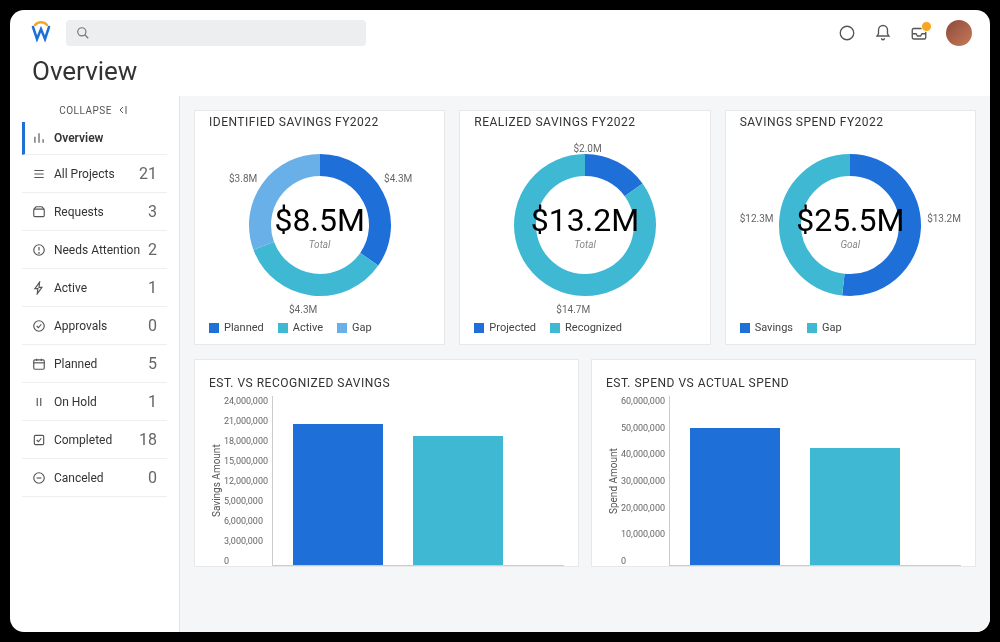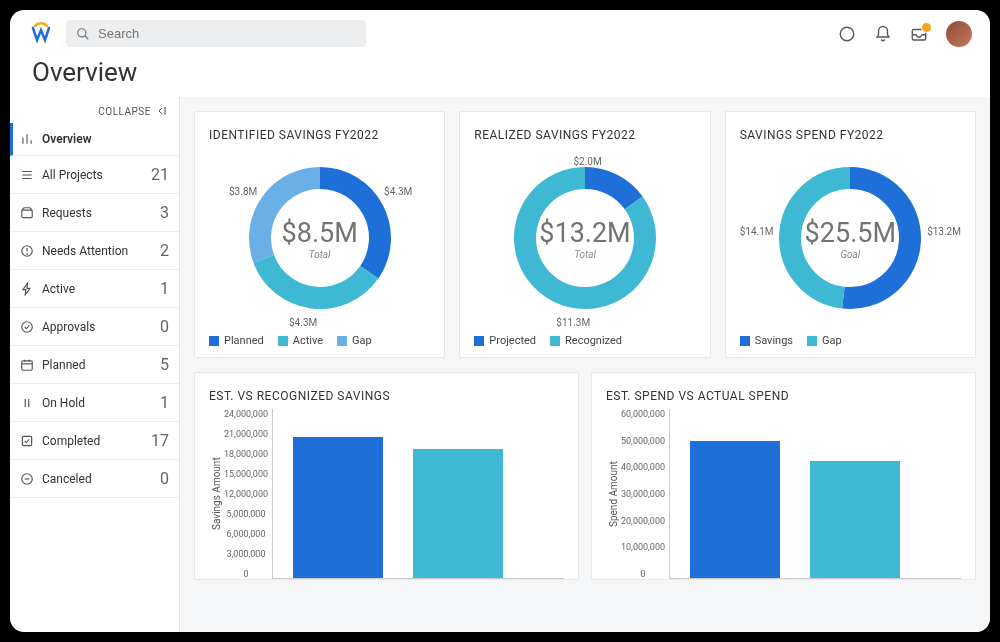--- a/index.html
+++ b/index.html
@@ -9,43 +9,43 @@
 .logo { width: 26px; height: 26px; border-radius: 50%; display:flex; align-items:center; justify-content:center; }
 .search-wrap { flex: 0 0 300px; display:flex; align-items:center; background:#eceef0; border-radius:4px; padding:6px 10px; gap:8px; }
 .search-wrap input { border:none; background:transparent; outline:none; font-size:13px; width:100%; }
 .topbar-spacer { flex:1; }
 .topbar-icons { display:flex; align-items:center; gap:18px; }
 .avatar { width:26px; height:26px; border-radius:50%; background:linear-gradient(135deg,#8b4a3a,#c97a5a); }
 .badge-dot { position:relative; }
 .badge-dot::after { content:''; position:absolute; top:-3px; right:-4px; width:9px; height:9px; background:#f5a623; border-radius:50%; border:1px solid #fff; }
 .page-title { font-size:26px; font-weight:400; color:#333; padding:0 22px 10px; }
 .body-row { display:flex; flex:1; overflow:hidden; }
-.sidebar { width:170px; border-right:1px solid #e5e5e5; display:flex; flex-direction:column; }
+.sidebar { width:170px; border-right:1px solid #e5e5e5; display:flex; flex-direction:column;align-items:center; }
 .collapse-row { display:flex; justify-content:flex-end; align-items:center; gap:6px; padding:8px 10px 6px; font-size:10px; letter-spacing:0.5px; color:#555; }
 .nav-item { display:flex; align-items:center; gap:8px; padding:9px 10px; font-size:12px; color:#333; border-bottom:1px solid #eee; cursor:pointer; }
 .nav-item .count { margin-left:auto; font-size:16px; color:#666; }
 .nav-item.active { border-left:3px solid #1e6fd8; background:#fff; font-weight:600; padding-left:7px; }
 .nav-icon { width:14px; height:14px; display:flex; align-items:center; justify-content:center; color:#555; }
 .content { flex:1; background:#f5f6f7; padding:14px; overflow:auto; }
 .cards-row { display:flex; gap:14px; margin-bottom:14px; }
-.card { background:#fff; border:1px solid #e8e8e8; padding:16px 14px 10px; flex:1; }
+.card { background:#fff; border:1px solid #e8e8e8; padding:4px 14px 10px; flex:1; }
 .card-title { font-size:12px; letter-spacing:0.5px; color:#333; margin-bottom:6px; }
 .donut-wrap { position:relative; height:180px; display:flex; align-items:center; justify-content:center; }
 .donut-center { position:absolute; text-align:center; }
-.donut-center .big { font-size:27px; color:#737373; }
+.donut-center .big { font-size:32px; color:#000000; }
 .donut-center .sub { font-size:10px; color:#888;font-style:italic; }
 .donut-label { position:absolute; font-size:10px; color:#666; }
 .legend { display:flex; gap:14px; padding-top:6px; font-size:11px; color:#444; }
 .legend-item { display:flex; align-items:center; gap:5px; }
 .swatch { width:10px; height:10px; }
 .charts-row { display:flex; gap:12px; }
 .chart-card { background:#fff; border:1px solid #e8e8e8; padding:16px 14px 0; flex:1; }
 .bar-area { display:flex; height:170px; }
 .y-axis-label { writing-mode:vertical-rl; transform:rotate(180deg); font-size:10px; color:#555; text-align:center; padding:0 2px; }
-.y-ticks { display:flex; flex-direction:column; justify-content:space-between; font-size:9px; color:#666; text-align:center; padding-right:4px; }
+.y-ticks { display:flex; flex-direction:column; justify-content:space-between; font-size:9px; color:#666; text-align:left; padding-right:4px; }
 .bars { flex:1; display:flex; align-items:flex-end; gap:30px; padding:0 20px; border-left:1px solid #ccc; border-bottom:1px solid #ccc; }
 .bar { width:90px; }
 svg { display:block; }
 </style>
 </head>
 <body>
 
 <div class="app-frame">
 
   <div class="topbar">
@@ -55,21 +55,20 @@
           <path d="M6 4 A8 8 0 0 1 18 4" stroke="#f5a623" stroke-width="2.5" fill="none" stroke-linecap="round"></path>
         </svg>
     </div>
     <div class="search-wrap">
       <span>
           <svg width="14" height="14" viewBox="0 0 24 24" fill="none" stroke="#777" stroke-width="2">
             <circle cx="10" cy="10" r="7"></circle>
             <line x1="15" y1="15" x2="21" y2="21"></line>
           </svg>
         </span>
-      <input type="text" placeholder="Search" style="">
     </div>
     <div class="topbar-spacer"></div>
     <div class="topbar-icons">
       <span>
           <svg width="18" height="18" viewBox="0 0 24 24" fill="none" stroke="#555" stroke-width="1.8">
             <circle cx="12" cy="12" r="9"></circle>
           </svg>
         </span>
       <span>
           <svg width="18" height="18" viewBox="0 0 24 24" fill="none" stroke="#555" stroke-width="1.8">
@@ -186,21 +185,21 @@
             <span class="count">1</span>
           </div>
           <div class="nav-item">
             <span class="nav-icon">
               <svg width="14" height="14" viewBox="0 0 24 24" fill="none" stroke="currentColor" stroke-width="2">
                 <rect x="4" y="4" width="16" height="16" rx="2"></rect>
                 <path d="M8 12l3 3 5-6"></path>
               </svg>
             </span>
             <span>Completed</span>
-            <span class="count">17</span>
+            <span class="count">18</span>
           </div>
           <div class="nav-item">
             <span class="nav-icon">
               <svg width="14" height="14" viewBox="0 0 24 24" fill="none" stroke="currentColor" stroke-width="2">
                 <circle cx="12" cy="12" r="9"></circle>
                 <line x1="8" y1="12" x2="16" y2="12"></line>
               </svg>
             </span>
             <span>Canceled</span>
             <span class="count">0</span>
@@ -246,21 +245,21 @@
     <div class="donut-wrap">
       <svg width="180" height="180" viewBox="0 0 180 180">
                 <path d="M 90 30 A 60 60 0 0 1 138.62418861089617 54.84764187238652" stroke="#1e6fd8" stroke-width="22" fill="none"></path>
                 <path d="M 138.62418861089617 54.84764187238652 A 60 60 0 1 1 89.99999999999999 30" stroke="#3fb8d4" stroke-width="22" fill="none"></path>
               </svg>
       <div class="donut-center">
                 <div class="big">$13.2M</div>
                 <div class="sub">Total</div>
               </div>
       <div class="donut-label" style="top:8px;right:94px">$2.0M</div>
-              <div class="donut-label" style="bottom:0px;left:82px">$11.3M</div>
+              <div class="donut-label" style="bottom:0px;left:82px">$14.7M</div>
     </div>
     <div class="legend">
               <div class="legend-item">
                 <span class="swatch" style="background:#1e6fd8"></span>
                 <span>Projected</span>
               </div>
               <div class="legend-item">
                 <span class="swatch" style="background:#3fb8d4"></span>
                 <span>Recognized</span>
               </div>
@@ -270,21 +269,21 @@
             <div class="card-title">SAVINGS SPEND FY2022</div>
     <div class="donut-wrap">
       <svg width="180" height="180" viewBox="0 0 180 180">
                 <path d="M 90 30 A 60 60 0 1 1 83.36083908651 149.63154821371643" stroke="#1e6fd8" stroke-width="22" fill="none"></path>
                 <path d="M 83.36083908651 149.63154821371643 A 60 60 0 0 1 89.99999999999999 30" stroke="#3fb8d4" stroke-width="22" fill="none"></path>
               </svg>
       <div class="donut-center">
                 <div class="big">$25.5M</div>
                 <div class="sub">Goal</div>
               </div>
-      <div class="donut-label" style="top:78px;left:0px">$14.1M</div>
+      <div class="donut-label" style="top:78px;left:0px">$12.3M</div>
               <div class="donut-label" style="top:78px;right:0px">$13.2M</div>
     </div>
     <div class="legend">
               <div class="legend-item">
                 <span class="swatch" style="background:#1e6fd8"></span>
                 <span>Savings</span>
               </div>
               <div class="legend-item">
                 <span class="swatch" style="background:#3fb8d4"></span>
                 <span>Gap</span>

